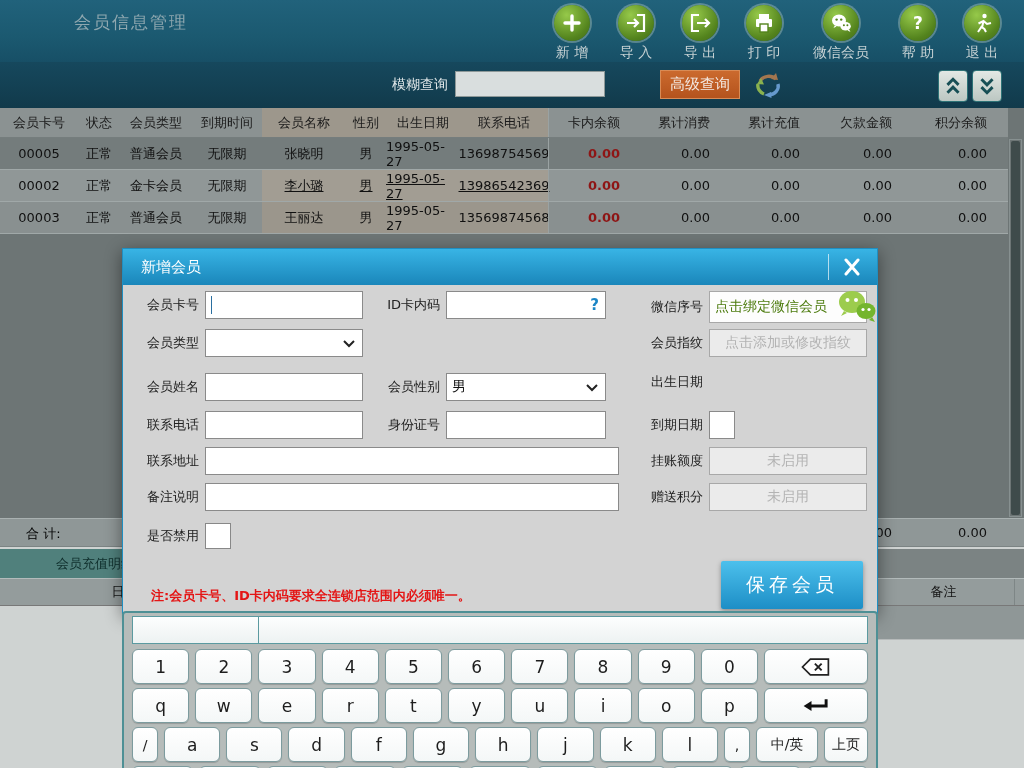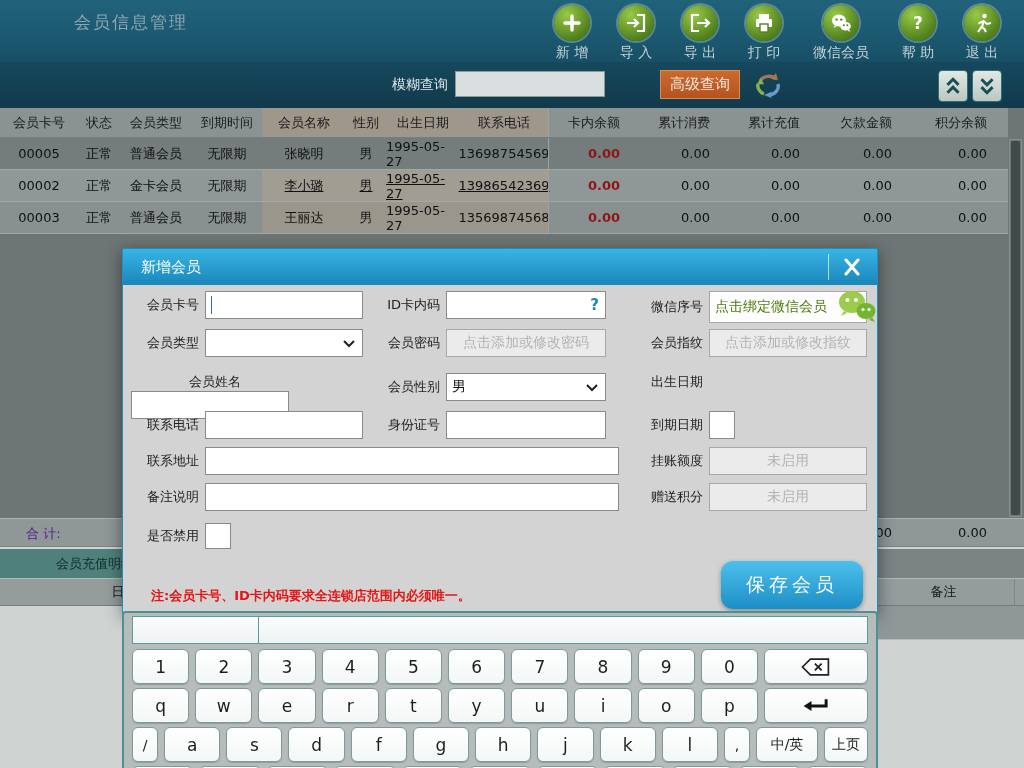--- a/index.html
+++ b/index.html
@@ -52,21 +52,21 @@
   .trow.selected .cell.warm{background:#747c7c;}
   .cell.money{justify-content:flex-end;padding-right:10px;}
   .cell.balance{color:#8e1515;font-weight:bold;}
   .vscroll{position:absolute;left:1009px;top:139px;width:13px;height:378px;background:#6d7575;
     border:1px solid #879090;}
   .vthumb{position:absolute;left:1px;top:1px;width:9px;height:374px;background:#3f4b4b;border-radius:2px;}
 
   
   .totals{position:absolute;left:0;top:518px;width:1024px;height:29px;background:#8f9797;
     border-top:1px solid #a9b1b1;border-bottom:1px solid #7c8484;}
-  .totals-label{position:absolute;left:26px;top:6px;font-size:13px;color:#4c1d95;}
+  .totals-label{position:absolute;left:26px;top:6px;font-size:13px;color:#000000;}
   .total-val{position:absolute;top:6px;font-size:13px;color:#111;text-align:right;}
   .tv-debt{left:812px;width:80px;} .tv-points{left:904px;width:83px;}
   .tab-recharge{position:absolute;left:0;top:549px;width:190px;height:29px;background:#50807c;
     color:#0e2d2b;font-size:13px;display:flex;align-items:center;justify-content:center;cursor:pointer;}
   .tab-strip{position:absolute;left:190px;top:549px;width:834px;height:29px;background:#7b8383;}
   .sec-head{position:absolute;left:0;top:578px;width:1024px;height:28px;background:#949c9c;
     border-top:1px solid #b3bbbb;border-bottom:1px solid #787878;}
   .sec-cell{position:absolute;top:0;height:100%;display:flex;align-items:center;justify-content:center;
     font-size:13px;color:#141414;}
   .sc-date{left:0;width:250px;border-right:1px solid #7e8686;}
@@ -101,21 +101,21 @@
   .sel-chev{position:absolute;right:7px;top:10px;}
   .combo{width:158px;height:26px;border:1px solid #7a7a7a;background:#fff;display:flex;align-items:center;cursor:pointer;}
   .combo-text{flex:1;font-size:15px;padding:0 4px;color:#111;}
   .combo-btn{width:18px;height:24px;background:linear-gradient(#f5f5f5,#d9d9d9);border-left:1px solid #999;
     display:flex;align-items:center;justify-content:center;}
   .tri-down{width:0;height:0;border:4px solid transparent;border-top:5px solid #1a1a1a;margin-top:5px;}
   .small-box{width:26px;height:28px;background:#fff;border:1px solid #8a8a8a;cursor:pointer;}
   .checkbox{width:26px;height:26px;background:#fff;border:1px solid #888;cursor:pointer;}
   .wx-icon{position:absolute;right:-10px;top:-3px;}
   .dlg-note{position:absolute;left:28px;top:338px;color:#e41616;font-size:13px;font-weight:bold;}
-  .save-btn{position:absolute;left:598px;top:312px;width:142px;height:48px;border-radius:12px;
+  .save-btn{position:absolute;left:598px;top:312px;width:142px;height:48px;border-radius:2px;
     background:linear-gradient(180deg,#4cc0ec,#1d8ec6);color:#fff;font-size:19px;letter-spacing:4px;
     display:flex;align-items:center;justify-content:center;cursor:pointer;box-shadow:0 2px 5px rgba(0,0,0,.35);}
 
   
   .keyboard{position:absolute;left:122px;top:611px;width:756px;height:170px;background:#b6bcba;
     border:2px solid #4e9095;border-radius:4px;padding:3px 8px;}
   .cand{height:28px;background:linear-gradient(#fdfefe,#edf2f2);border:1px solid #5b9aa0;display:flex;margin-bottom:5px;}
   .cand-left{width:126px;height:100%;border-right:1px solid #5b9aa0;}
   .cand-right{flex:1;}
   .krow{display:flex;gap:6px;height:35px;margin-bottom:4px;}
@@ -359,30 +359,26 @@
 
     <div class="fgroup g1" style="top:80px;">
       <div class="flabel lab1">会员类型</div>
       <div class="select-field">
         <span></span>
         <svg class="sel-chev" width="12" height="8" viewBox="0 0 12 8" fill="none" stroke="#222" stroke-width="2">
             <path d="M1 1l5 5 5-5"></path>
           </svg>
       </div>
     </div>
-    <div class="fgroup g2" style="top:80px;">
-      <div class="flabel lab2">会员密码</div>
-      <div class="disabled-field w2">点击添加或修改密码</div>
-    </div>
     <div class="fgroup g3" style="top:80px;">
       <div class="flabel lab3">会员指纹</div>
       <div class="disabled-field">点击添加或修改指纹</div>
     </div>
 
-    <div class="fgroup g1" style="top:124px;flex-direction:column;">
+    <div class="fgroup g1" style="top:124px;">
       <div class="flabel lab1">会员姓名</div>
       <input class="tinput" type="text" value="" style="">
     </div>
     <div class="fgroup g2" style="top:124px;">
       <div class="flabel lab2">会员性别</div>
       <div class="select-field w2">
         <span>男</span>
         <svg class="sel-chev" width="12" height="8" viewBox="0 0 12 8" fill="none" stroke="#222" stroke-width="2">
             <path d="M1 1l5 5 5-5"></path>
           </svg>

